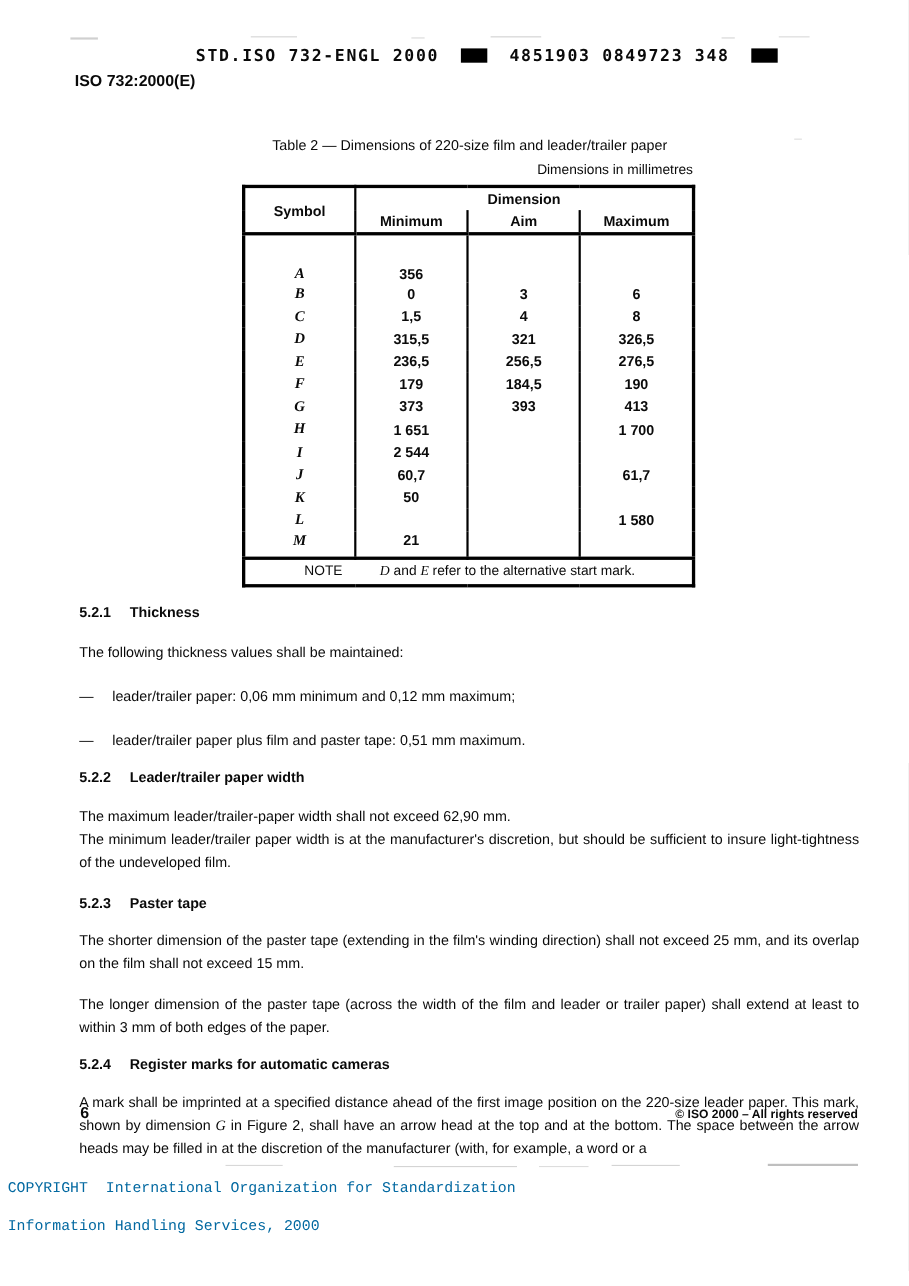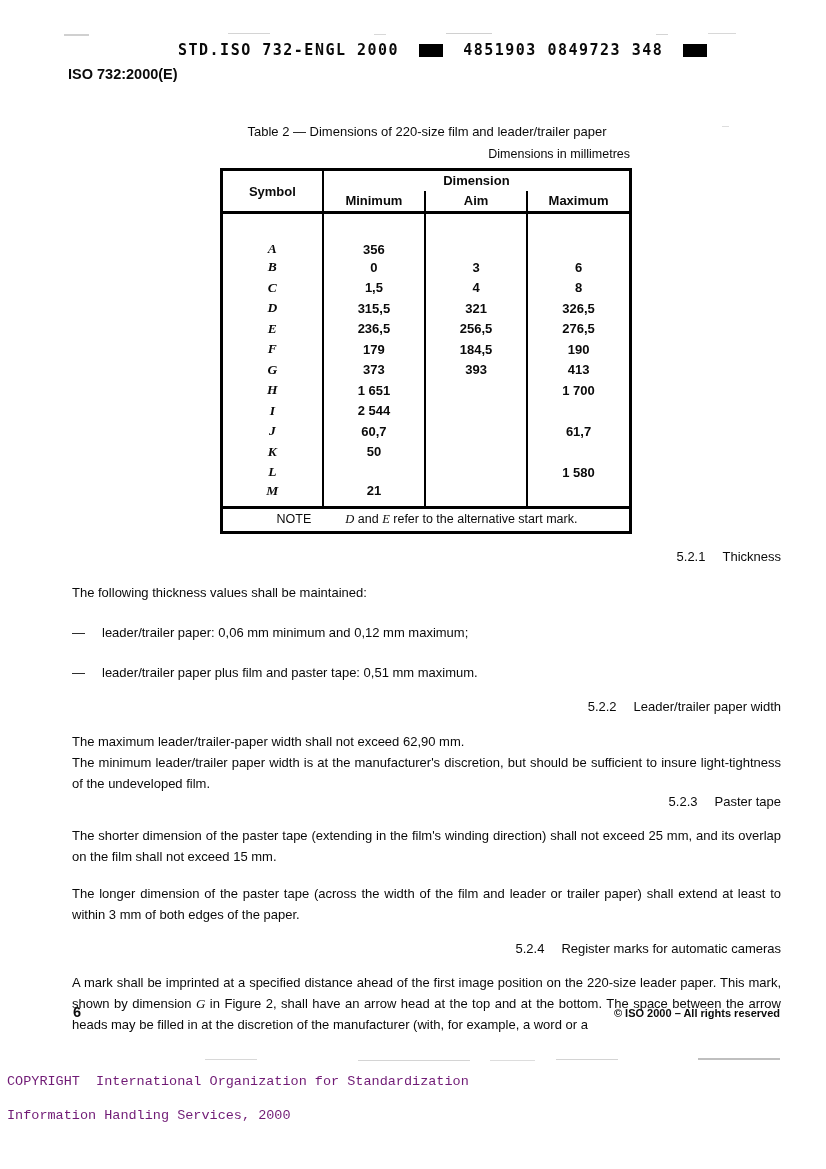--- a/index.html
+++ b/index.html
@@ -59,35 +59,35 @@
   td.note-cell {
     border-top: 3px solid #000; text-align: left;
     font-weight: normal !important; font-size: 12.5px;
     padding: 3px 6px 4px 8px !important; height: 20px;
   }
   .note-label { font-weight: normal; margin-right: 34px; }
   .it-serif { font-family: "Liberation Serif", serif; font-style: italic; }
 
   
   .textcol { position: absolute; left: 72px; top: 549px; width: 709px; font-size: 13px; }
-  .h3 { font-weight: normal; font-size: 13px; line-height: 16px; text-align: right; }
+  .h3 { font-weight: bold; font-size: 13px; line-height: 16px; }
   .h3 .num { margin-right: 17px; }
   .para { line-height: 21px; }
   .j { text-align: justify; }
   .bullet { display: flex; line-height: 21px; }
   .bullet .dash { width: 30px; flex: 0 0 30px; }
 
   
   .page-num { position: absolute; left: 73px; top: 1004px; font-weight: bold; font-size: 14.5px; }
   .footer-copy { position: absolute; right: 46px; top: 1007px; font-weight: bold; font-size: 11px; margin-left: 43px; }
 
   .mono-line {
     position: absolute; left: 7px;
     font-family: "Liberation Mono", monospace;
-    font-size: 13.5px; color: #701a75; white-space: pre;
+    font-size: 13.5px; color: #0369a1; white-space: pre;
   }
 </style>
 </head>
 <body>
 
 <div class="page">
 
   <div class="artifact" style="left:64px;top:34px;width:25px;height:2px;opacity:.55"></div>
   <div class="artifact" style="left:228px;top:33px;width:42px;height:1px;opacity:.5"></div>
   <div class="artifact" style="left:374px;top:34px;width:12px;height:1px;opacity:.45"></div>
@@ -229,21 +229,21 @@
       <span class="dash">—</span>
       <span>leader/trailer paper plus film and paster tape: 0,51 mm maximum.</span>
     </div>
 
     <div class="h3" style="margin-top:16px">
       <span class="num">5.2.2</span><span>Leader/trailer paper width</span>
     </div>
     <div class="para" style="margin-top:16px">The maximum leader/trailer-paper width shall not exceed 62,90 mm.</div>
     <div class="para j" style="">The minimum leader/trailer paper width is at the manufacturer's discretion, but should be sufficient to insure light-tightness of the undeveloped film.</div>
 
-    <div class="h3" style="">
+    <div class="h3" style="margin-top:19px">
       <span class="num">5.2.3</span><span>Paster tape</span>
     </div>
     <div class="para j" style="margin-top:15px">The shorter dimension of the paster tape (extending in the film's winding direction) shall not exceed 25 mm, and its overlap on the film shall not exceed 15 mm.</div>
     <div class="para j" style="margin-top:16px">The longer dimension of the paster tape (across the width of the film and leader or trailer paper) shall extend at least to within 3 mm of both edges of the paper.</div>
 
     <div class="h3" style="margin-top:16px">
       <span class="num">5.2.4</span><span>Register marks for automatic cameras</span>
     </div>
     <div class="para j" style="margin-top:15px">
       <span>A mark shall be imprinted at a specified distance ahead of the first image position on the 220-size leader paper. This mark, shown by dimension </span><span class="it-serif">G</span><span> in Figure 2, shall have an arrow head at the top and at the bottom. The space between the arrow heads may be filled in at the discretion of the manufacturer (with, for example, a word or a</span>

